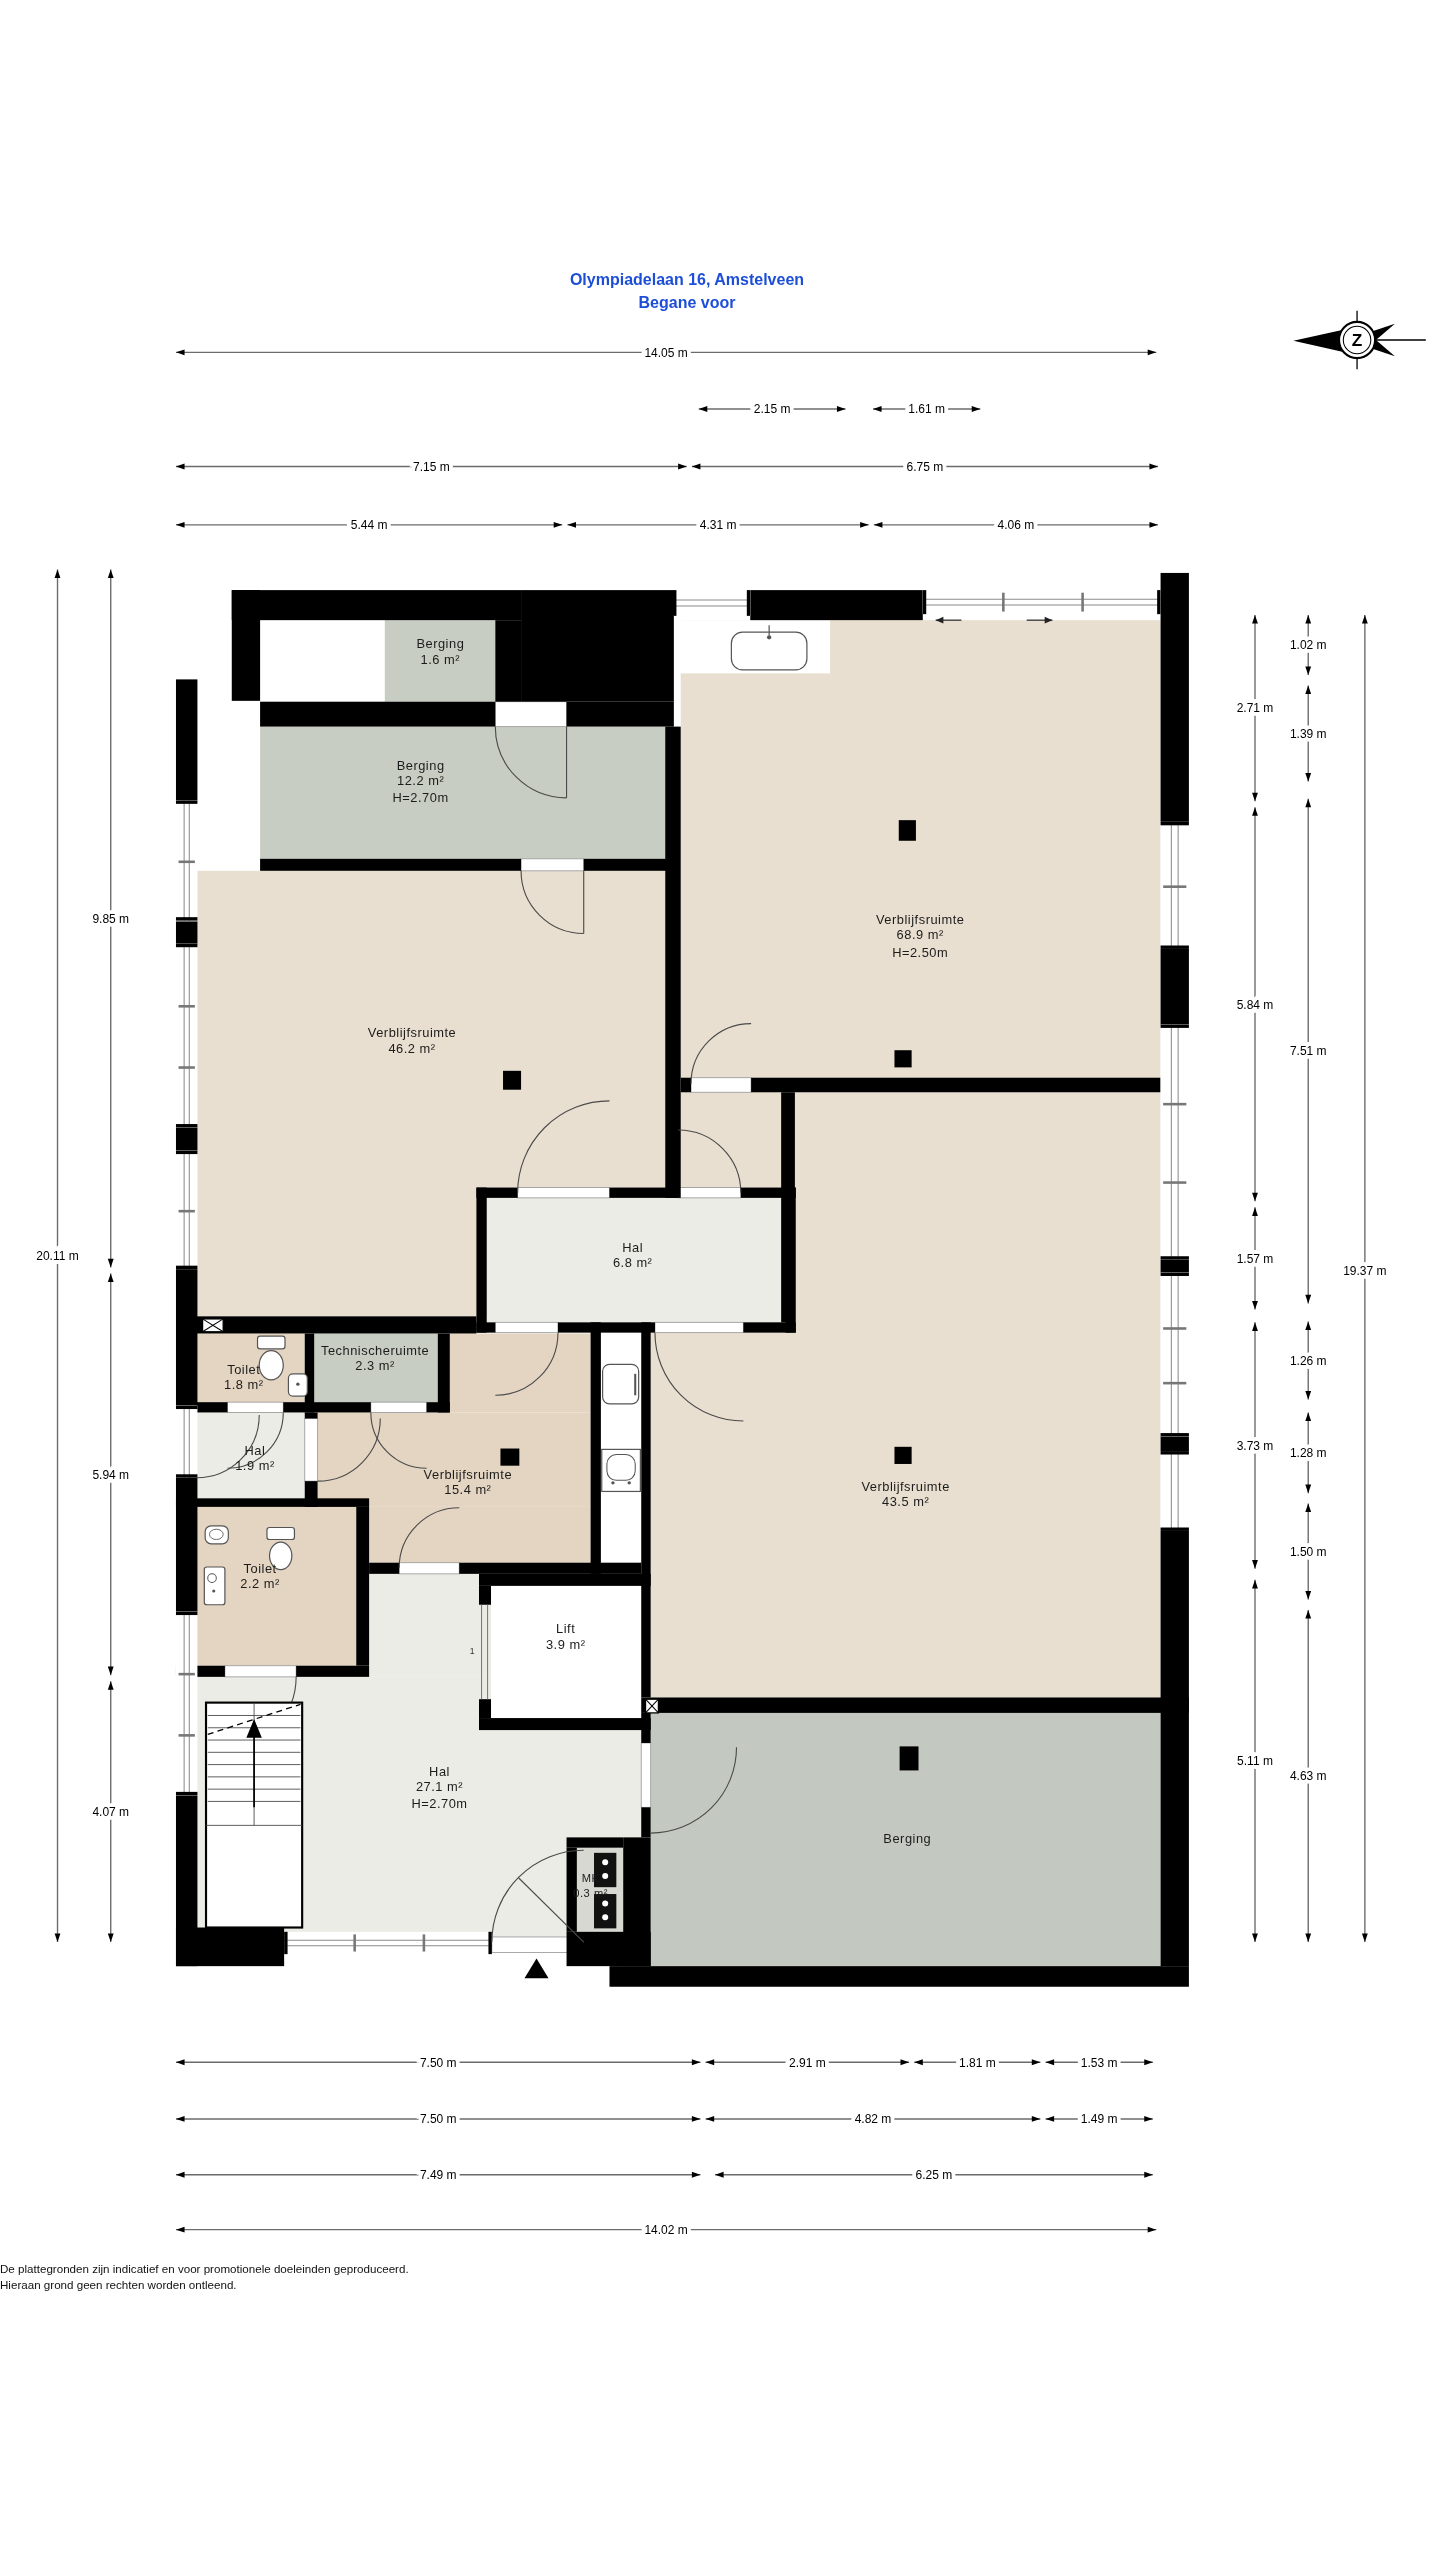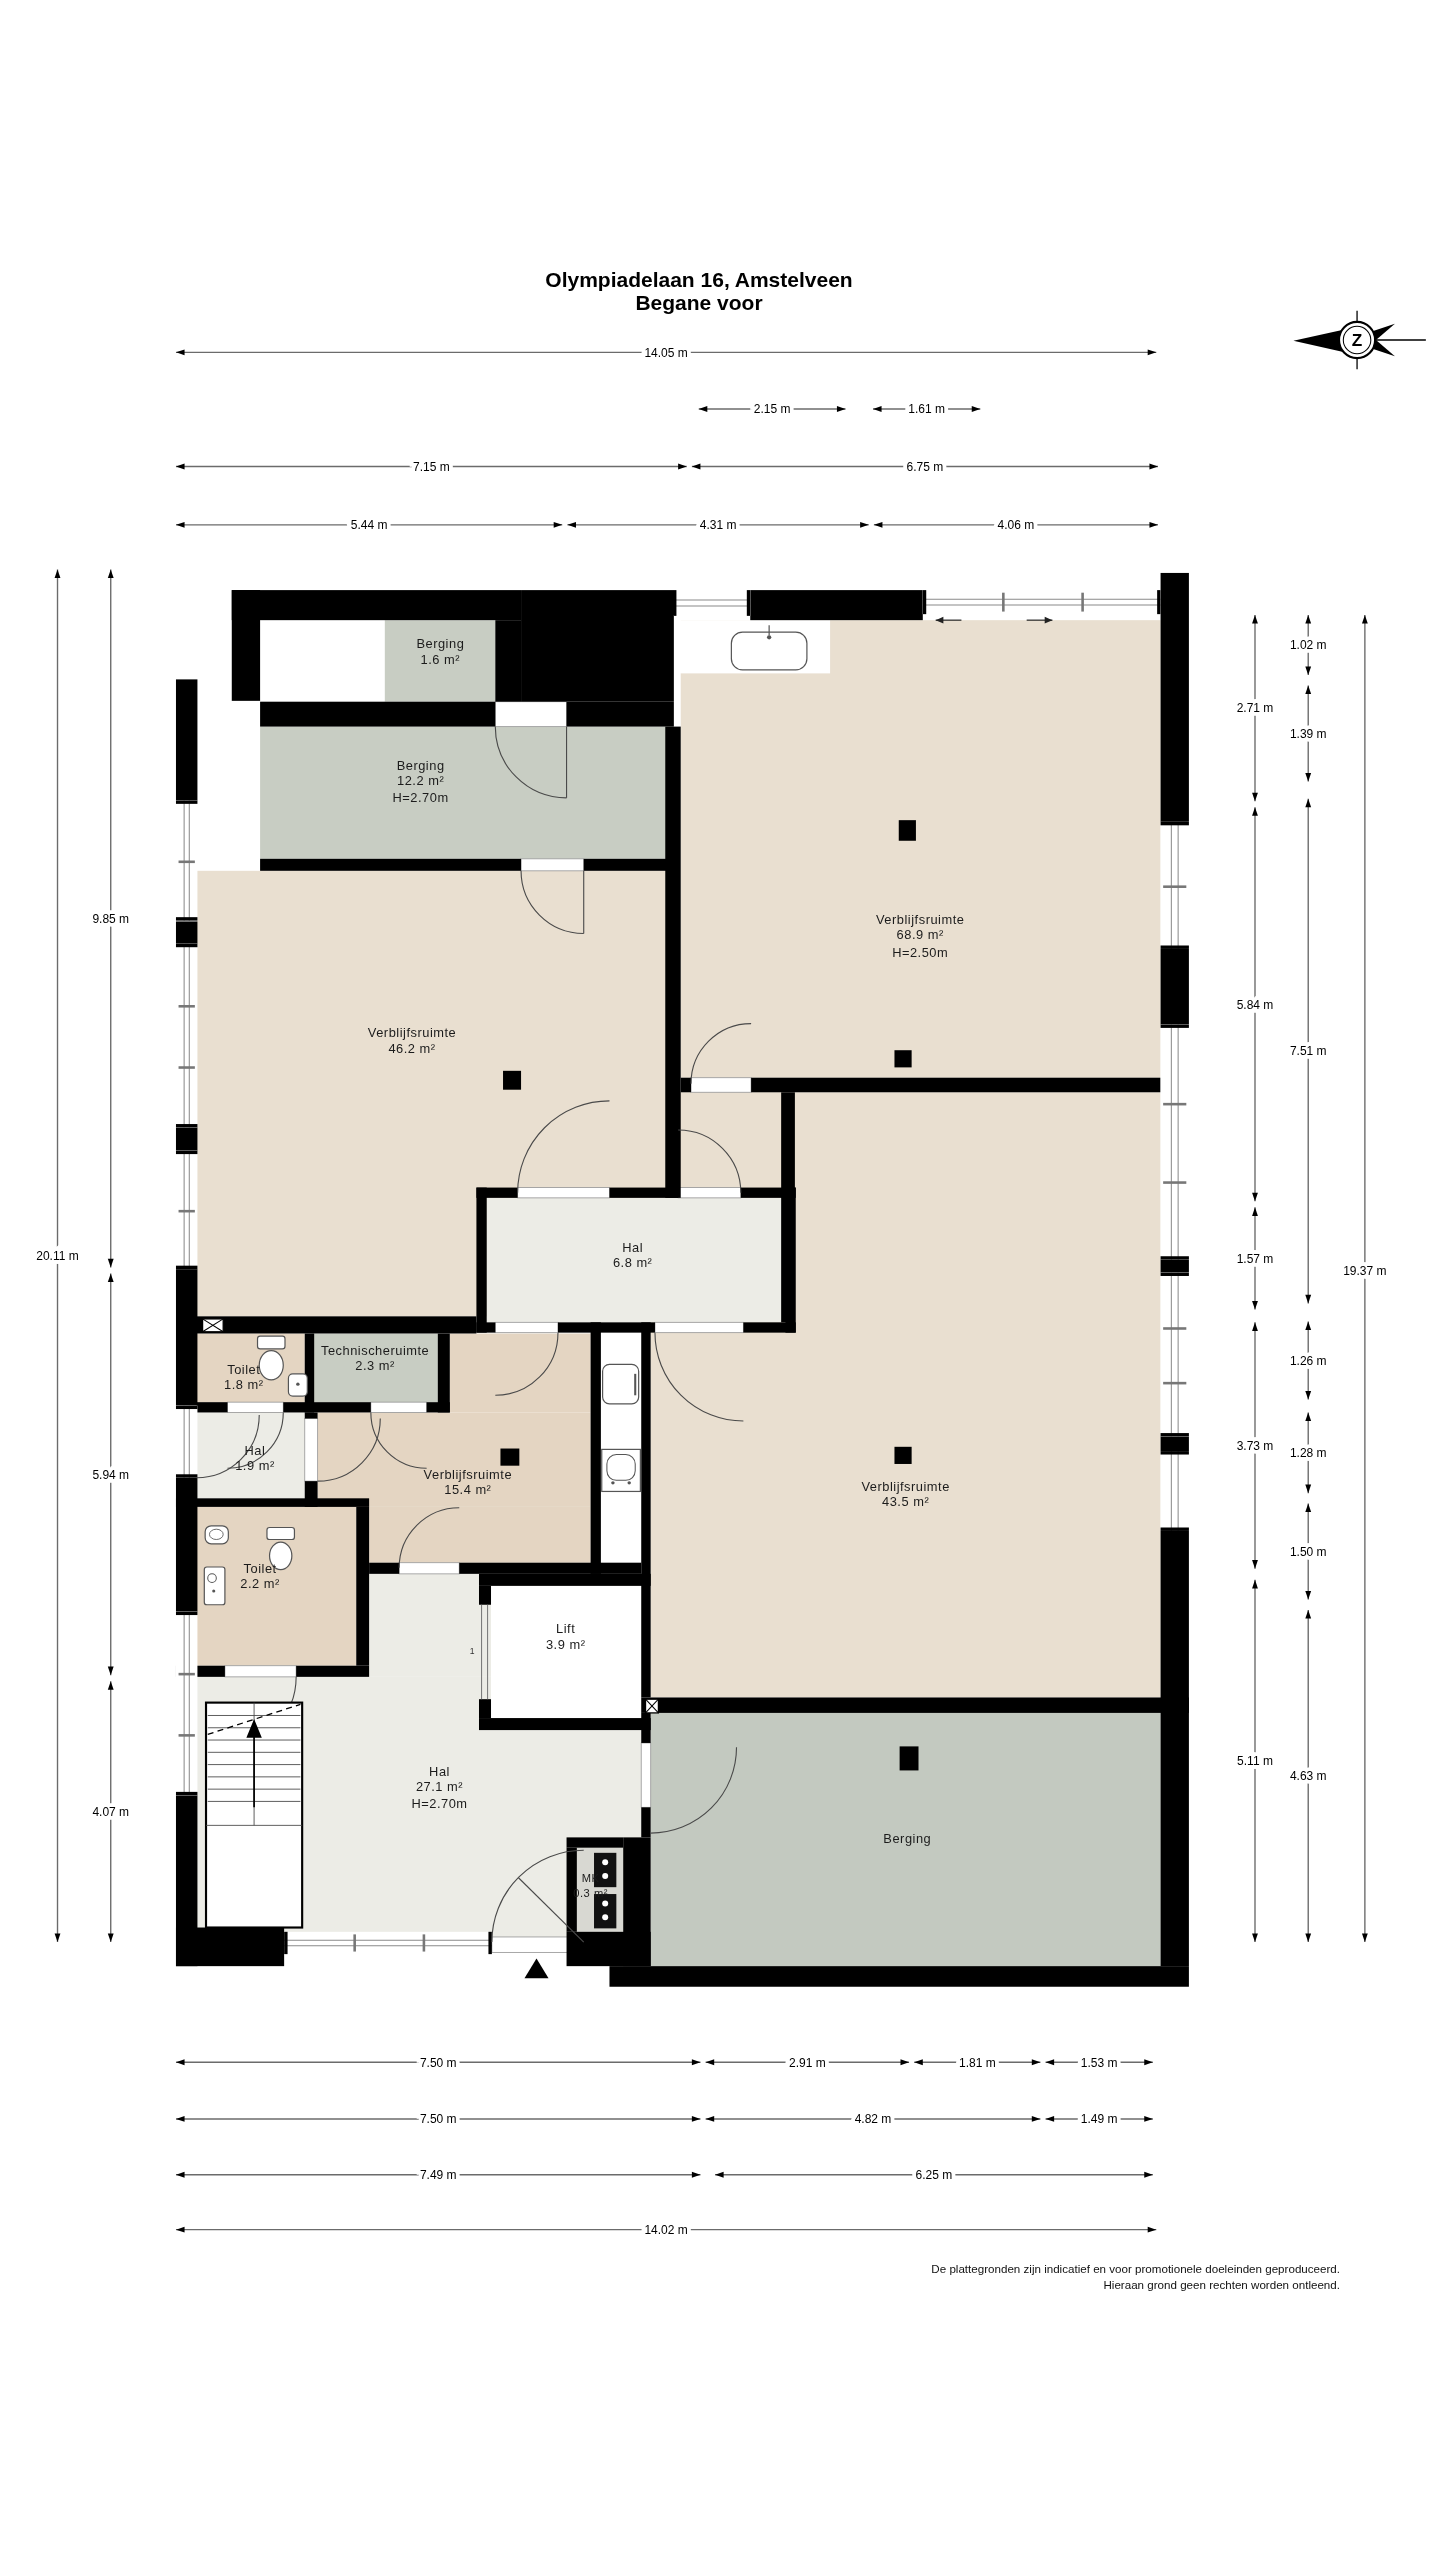--- a/index.html
+++ b/index.html
@@ -1,20 +1,20 @@
 <!DOCTYPE html>
 <html style="font-size:13.7px"><head>
 <meta charset="utf-8">
 <style>
   html,body{margin:0;padding:0;background:#fff;}
   .sheet{position:relative;width:1449px;height:2576px;background:#fff;
          font-family:"Liberation Sans",sans-serif;overflow:hidden;}
   .title{position:absolute;top:268px;left:0;width:1374px;text-align:center;
-         font-weight:bold;font-size:21px;line-height:23px;color:#000000;padding-left:12px;}
-  .footer{position:absolute;top:2261px;left:0;width:1340px;text-align:right;
+         font-weight:bold;font-size:16px;line-height:23px;color:#1d4ed8;}
+  .footer{position:absolute;top:2261px;left:0;width:1340px;text-align:left;
           font-size:11.6px;line-height:15.5px;color:#111;}
   svg text{font-family:"Liberation Sans",sans-serif;}
   .room-label{fill:#1c1c1c;letter-spacing:.6px;}
   .dim-label{fill:#000;paint-order:stroke;stroke:#fff;stroke-width:9px;}
 </style>
 </head>
 <body>
 
 <div class="sheet">
 

